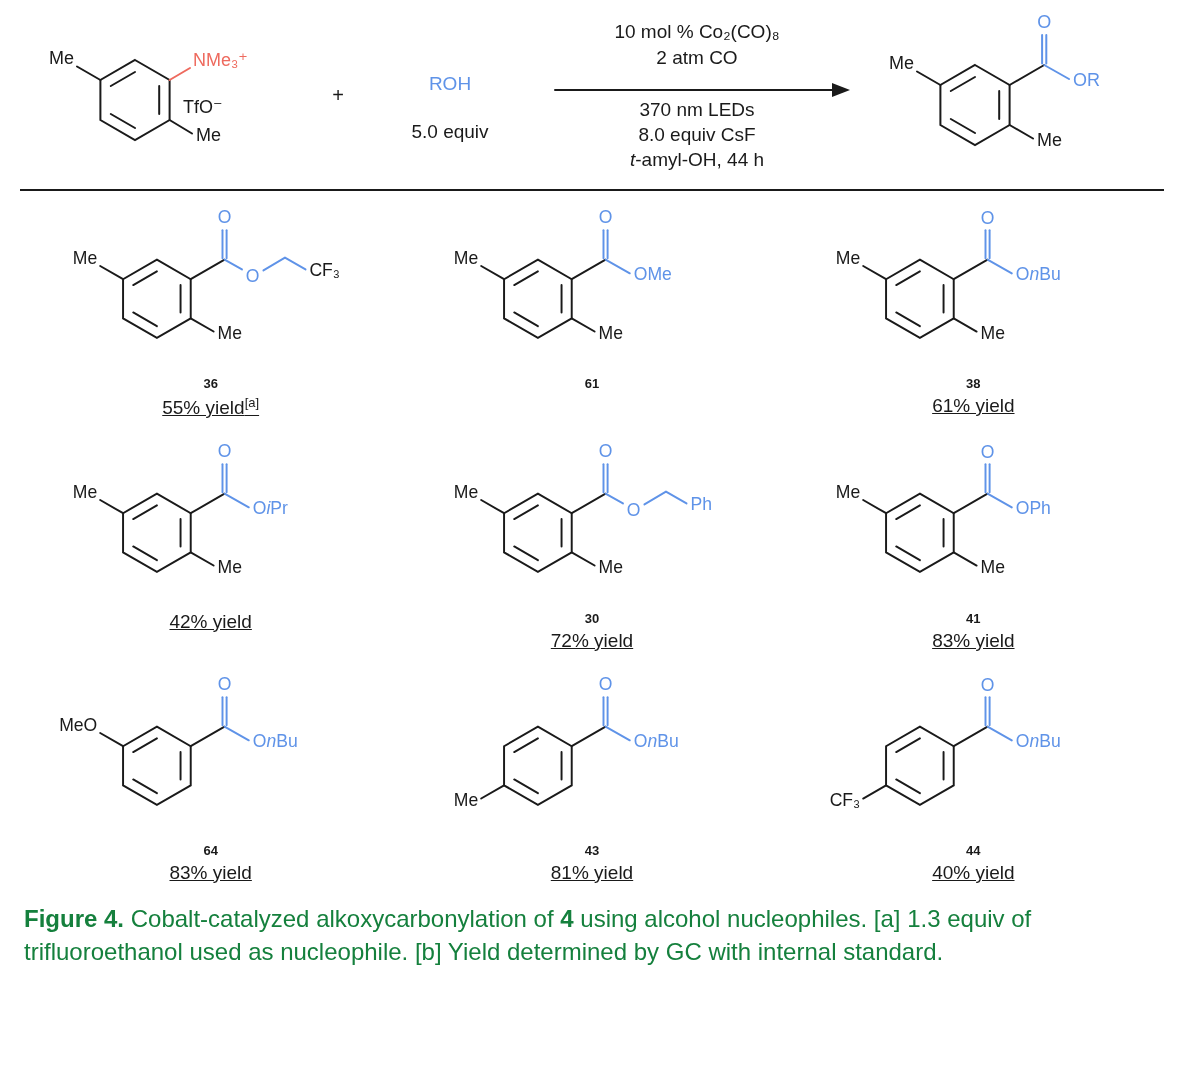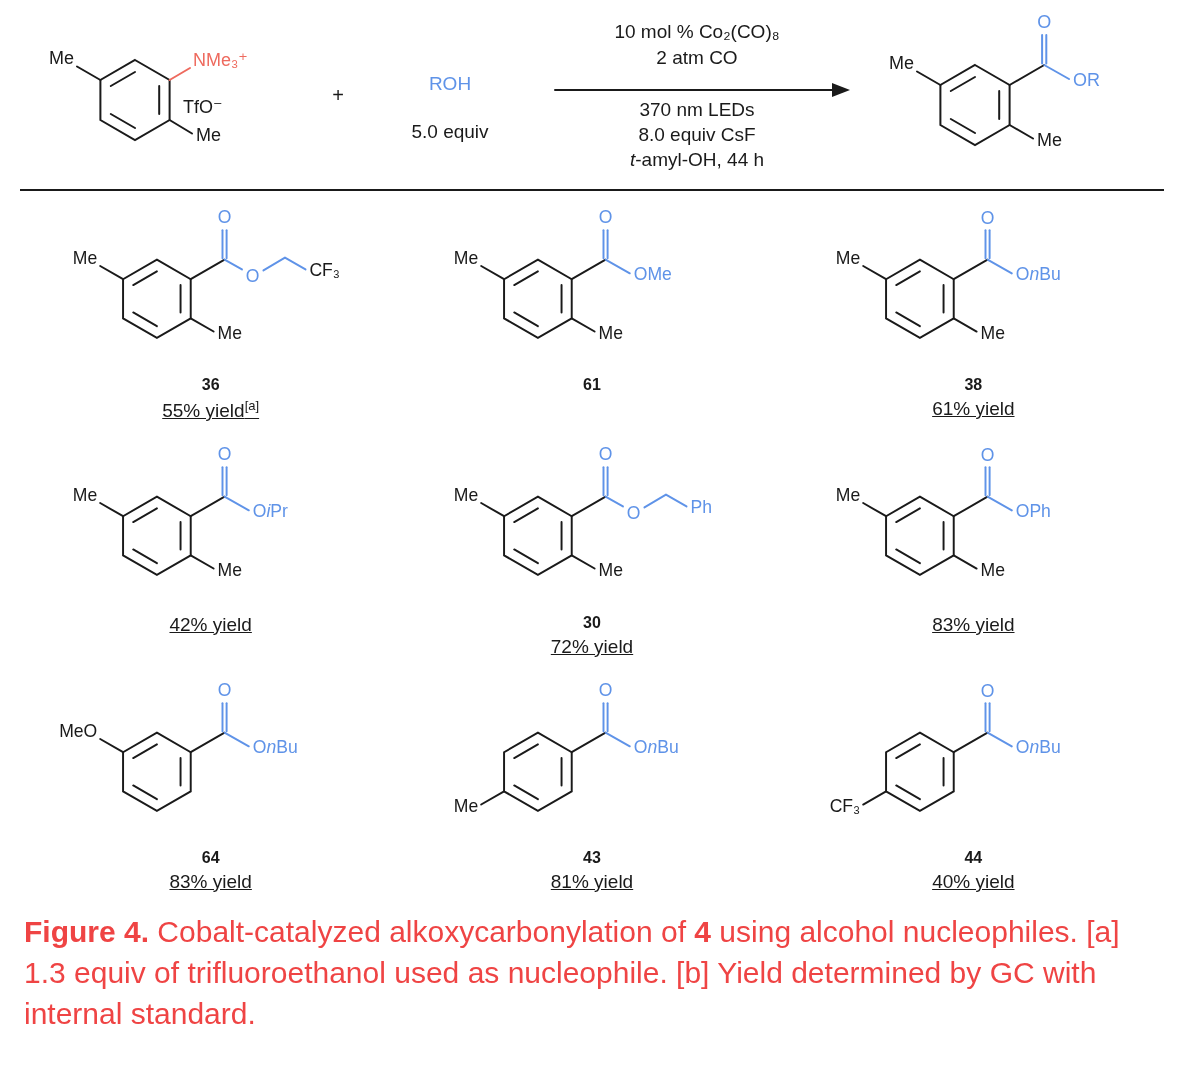--- a/index.html
+++ b/index.html
@@ -32,28 +32,28 @@
     border-top: 2px solid #1a1a1a;
     margin: 4px 0 10px 0;
   }
   .grid {
     display: grid;
     grid-template-columns: repeat(3, 1fr);
     row-gap: 16px;
   }
   .cell { text-align: center; }
   .cell svg { width: 100%; height: auto; }
-  .num { font-weight: bold; font-size: 16px; margin-top: 4px; }
+  .num { font-weight: bold; font-size: 13px; margin-top: 4px; }
   .yield { font-size: 19px; margin-top: 4px; text-decoration: underline; }
   .yield sup { font-size: 13px; }
   .caption {
-    font-size: 30px;
+    font-size: 24px;
     line-height: 1.38;
     margin: 18px 4px 0 4px;
-    color: #ef4444;
+    color: #15803d;
   }
 </style>
 </head>
 <body>
 
 <svg width="0" height="0" style="position:absolute" aria-hidden="true">
   <defs>
     <g id="ring">
       <path class="bond" d="M 0 -40 L 34.6 -20 L 34.6 20 L 0 40 L -34.6 20 L -34.6 -20 Z"></path>
       <path class="bond" d="M -24.2 -14 L 0 -28 M 24.2 -14 L 24.2 14 M 0 28 L -24.2 14"></path>
@@ -198,20 +198,21 @@
     <svg viewBox="0 0 390 175">
       <use href="#ring" x="140" y="100"></use>
       <line class="bond" x1="105.4" y1="80" x2="82" y2="66.5"></line>
       <text class="end" x="79" y="64">Me</text>
       <line class="bond" x1="174.6" y1="120" x2="198" y2="133.5"></line>
       <text x="202" y="141">Me</text>
       <use href="#esterC" x="174.6" y="80"></use>
       <line class="bond blue-stroke" x1="209.2" y1="60" x2="234" y2="74"></line>
       <text class="blue" x="238" y="81">OPh</text>
     </svg>
+    <div class="num">41</div>
     <div class="yield"><span>83% yield</span></div>
   </div>
 
   <div class="cell">
     <svg viewBox="0 0 390 175">
       <use href="#ring" x="140" y="100"></use>
       <line class="bond" x1="105.4" y1="80" x2="82" y2="66.5"></line>
       <text class="end" x="79" y="64">MeO</text>
       <use href="#esterC" x="174.6" y="80"></use>
       <line class="bond blue-stroke" x1="209.2" y1="60" x2="234" y2="74"></line>

